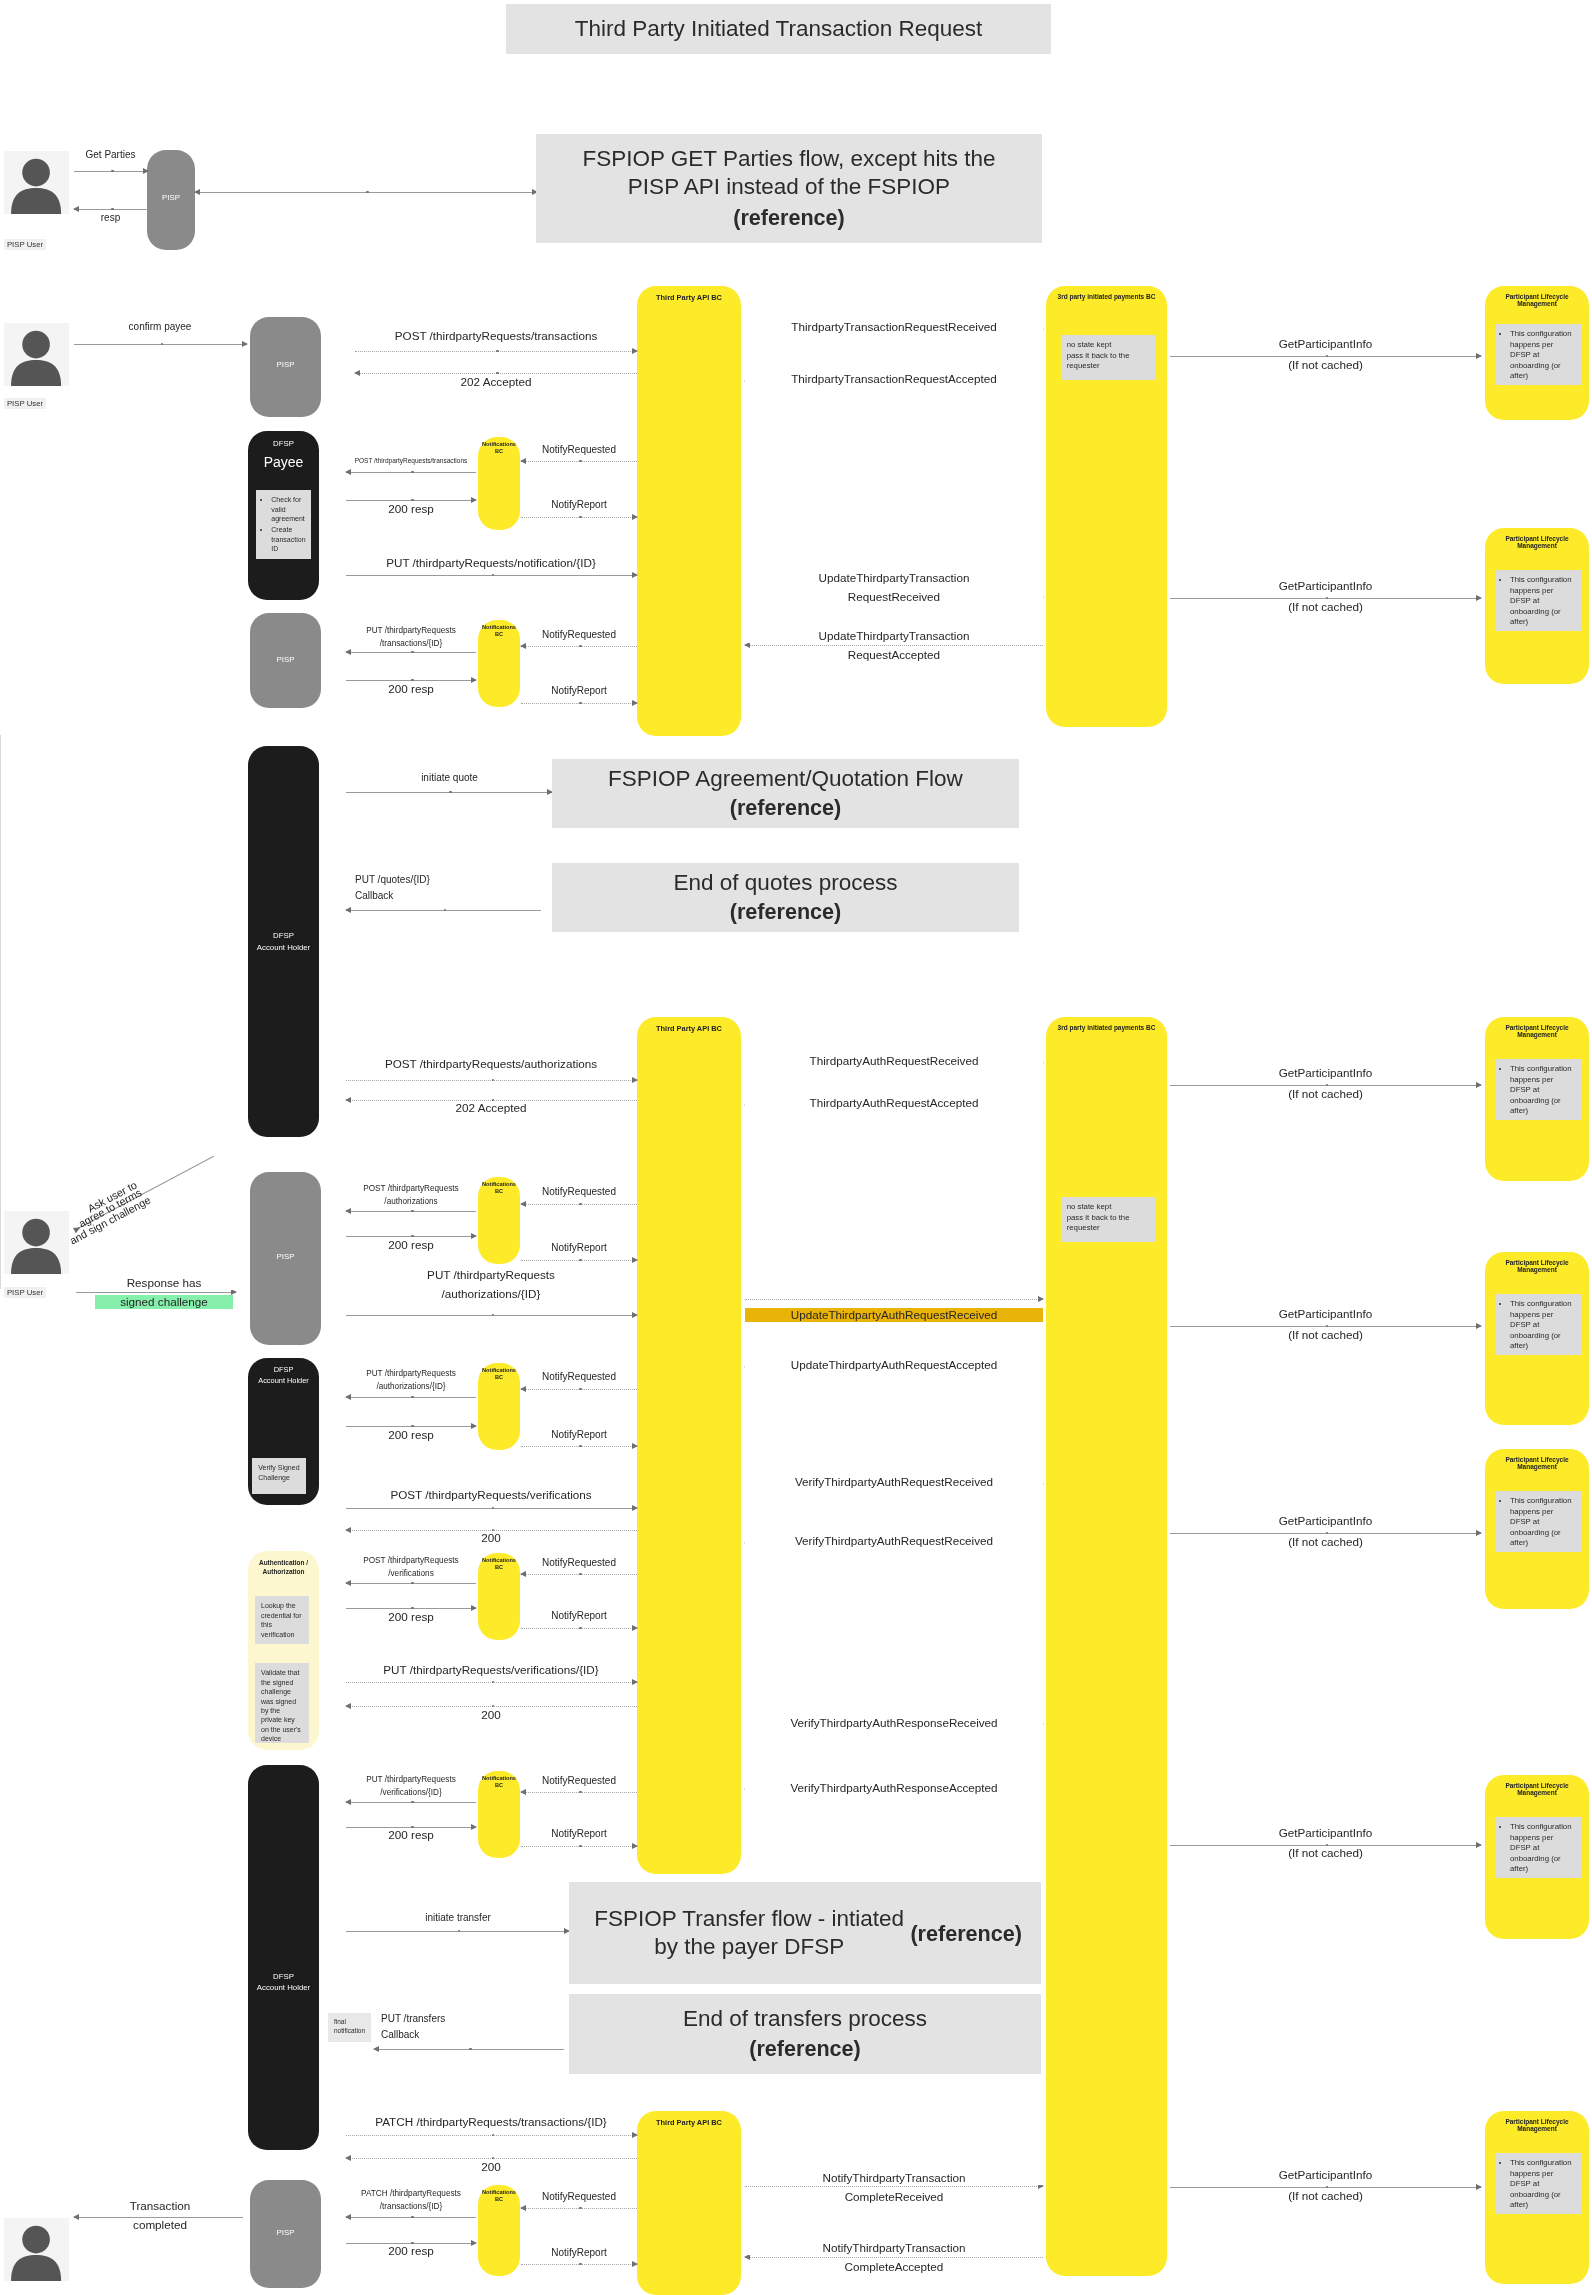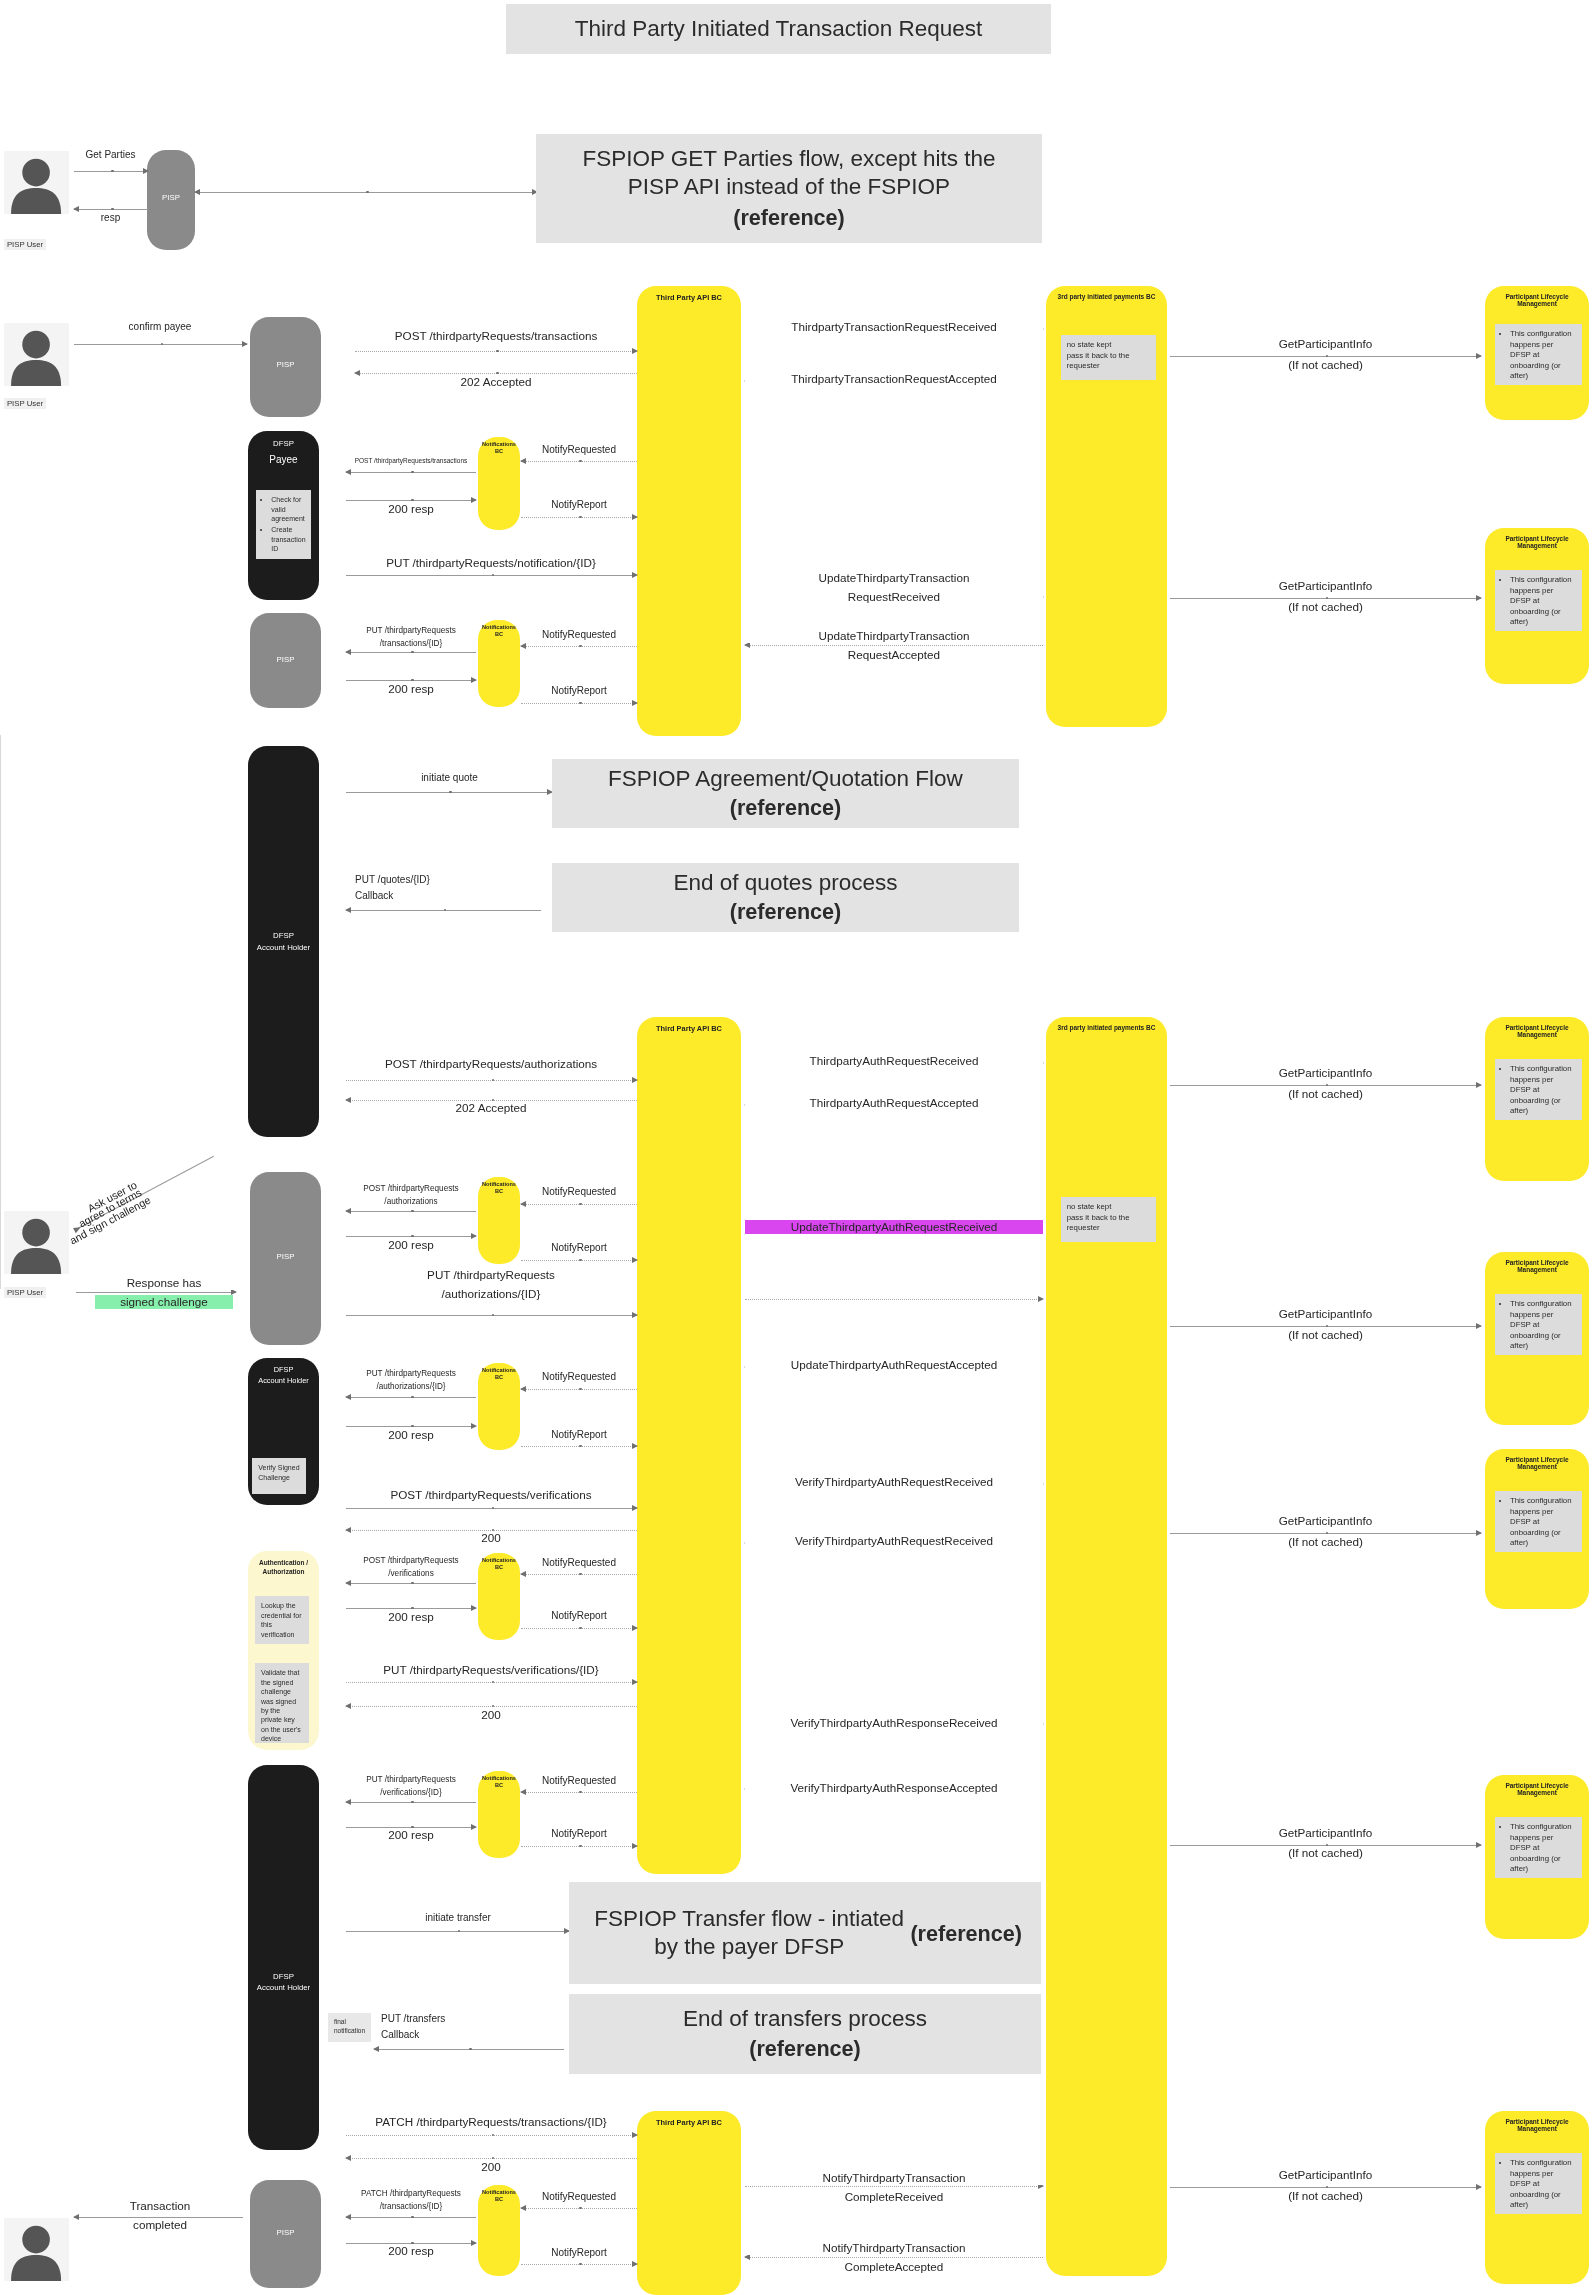--- a/index.html
+++ b/index.html
@@ -174,21 +174,21 @@
   <div class="arrow" style="left:1170px;top:356px;width:311px;">
     <div class="shaft"></div>
       <div class="mid"></div>
       <div class="head r"></div>
   </div>
   <div class="lbl f13" style="left:1170px;top:337px;width:311px;">GetParticipantInfo</div>
   <div class="lbl f13" style="left:1170px;top:358px;width:311px;">(If not cached)</div>
 
   <div class="abs ll black" style="left:248px;top:431px;width:71px;height:169px;">
     <div class="ll-title tiny white" style="top:8.7px;font-size:7.8px;">DFSP</div>
-    <div class="ll-title tiny white" style="top:22.5px;font-size:10px;">Payee</div>
+    <div class="ll-title tiny white" style="top:22.5px;font-size:14px;">Payee</div>
     <div class="note" style="left:7.8px;top:59px;width:55px;height:69px;font-size:7px;">
       <ul>
           <li>Check for valid agreement</li>
           <li>Create transaction ID</li>
         </ul>
     </div>
   </div>
 
   <div class="abs ll yellow" style="left:478px;top:437px;width:42px;height:93px;">
     <div class="ll-title" style="top:4.3px;font-size:5.6px;">Notifications BC</div>
@@ -445,21 +445,21 @@
       <div class="mid"></div>
       <div class="head r"></div>
   </div>
   <div class="lbl f13" style="left:337px;top:1268px;width:308px;">PUT /thirdpartyRequests</div>
   <div class="lbl f13" style="left:337px;top:1287px;width:308px;">/authorizations/{ID}</div>
 
   <div class="arrow dotted" style="left:745px;top:1299px;width:298px;">
     <div class="shaft"></div>
       <div class="head r"></div>
   </div>
-  <div class="lbl f13" style="left:745px;top:1220px;width:298px;background:#d946ef;">UpdateThirdpartyAuthRequestReceived</div>
+  <div class="lbl f13" style="left:745px;top:1308px;width:298px;background:#eab308;">UpdateThirdpartyAuthRequestReceived</div>
 
   <div class="arrow" style="left:1170px;top:1326px;width:311px;">
     <div class="shaft"></div>
       <div class="mid"></div>
       <div class="head r"></div>
   </div>
   <div class="lbl f13" style="left:1170px;top:1307px;width:311px;">GetParticipantInfo</div>
   <div class="lbl f13" style="left:1170px;top:1328px;width:311px;">(If not cached)</div>
 
   <div class="abs ll yellow" style="left:1485px;top:1252px;width:104px;height:173px;">

